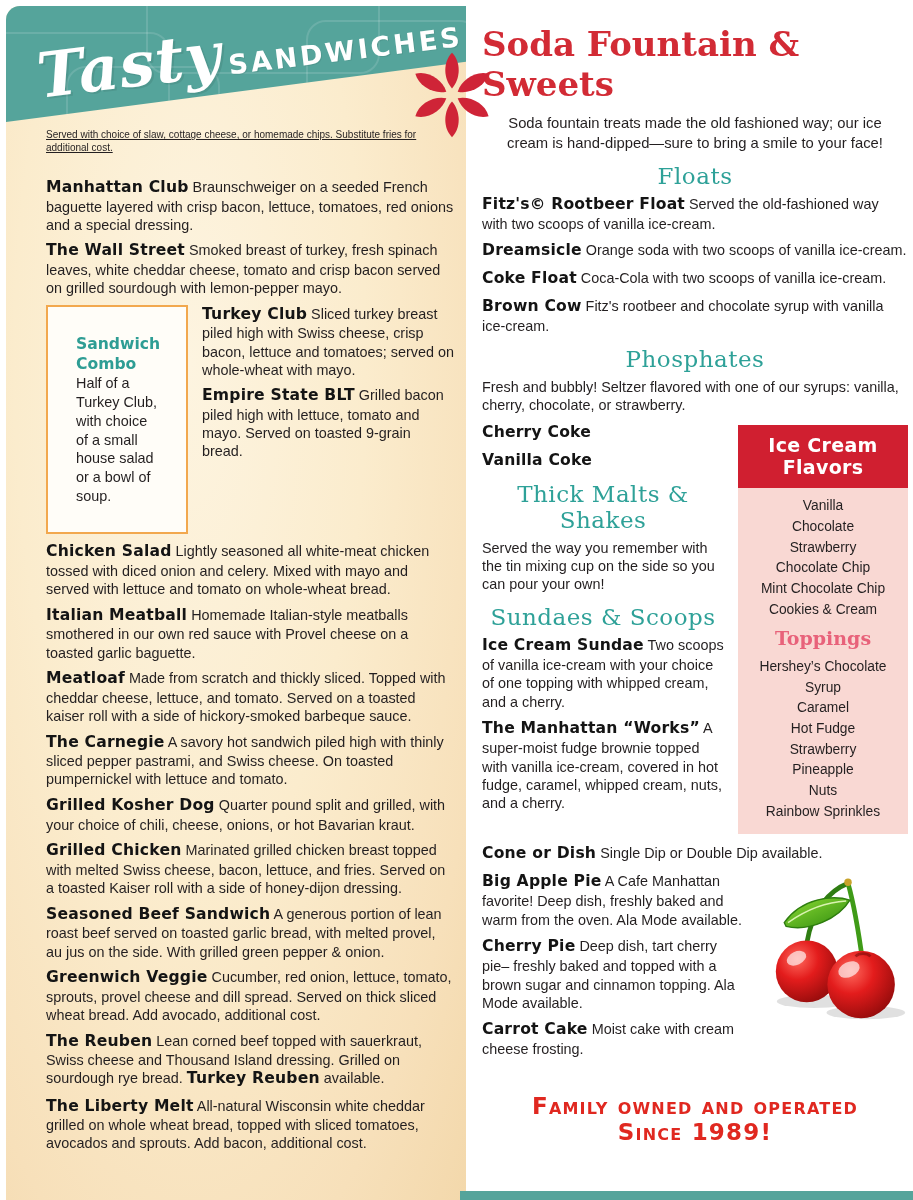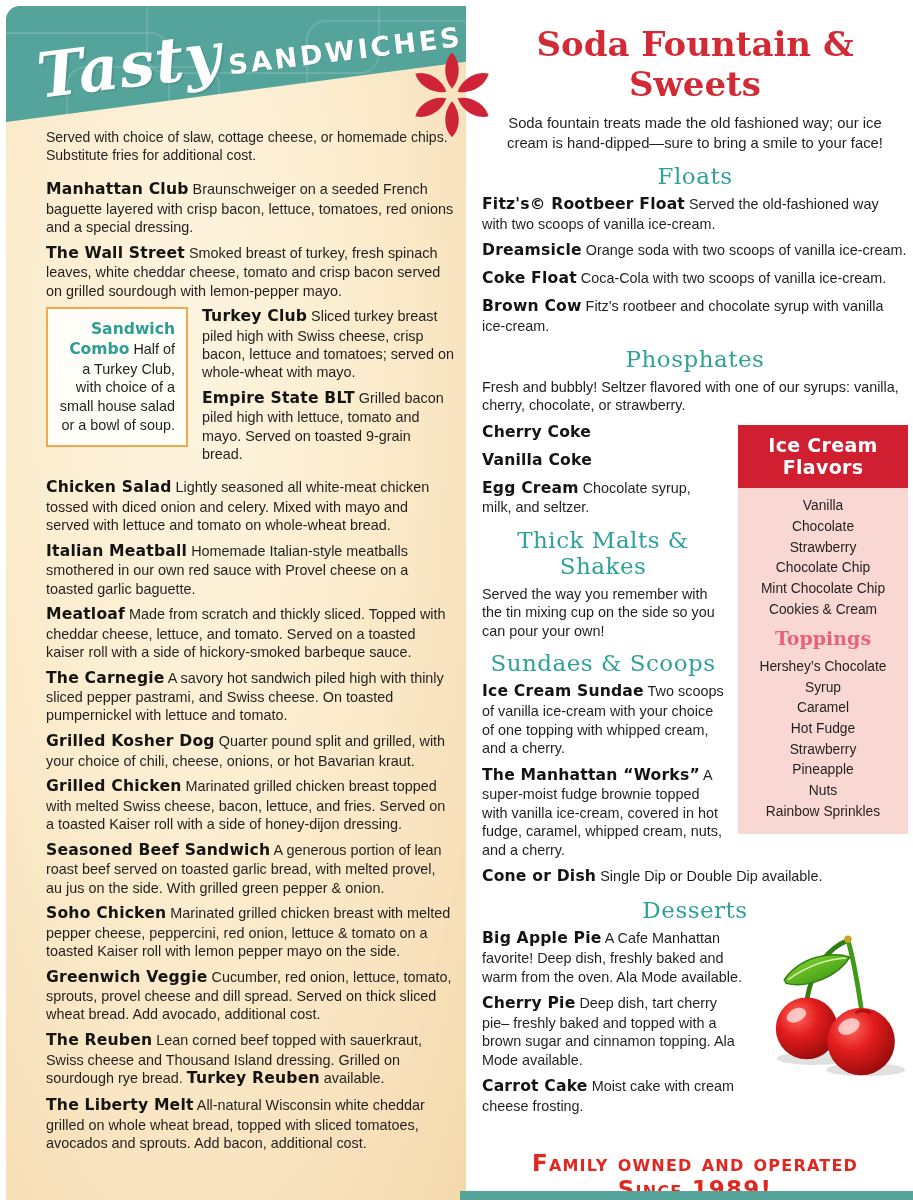--- a/index.html
+++ b/index.html
@@ -17,38 +17,38 @@
   .d2{left:140px;top:-46px;width:230px;height:110px;}
   .d3{left:300px;top:14px;width:170px;height:80px;}
   .d4{left:60px;top:60px;width:150px;height:70px;border-color:rgba(255,255,255,.08);}
   .banner-title{position:absolute;top:8px;left:30px;transform:rotate(-7deg);color:#fff;white-space:nowrap;}
   .tasty{font-family:"DejaVu Serif",serif;font-style:italic;font-weight:bold;font-size:62px;
          letter-spacing:1px;text-shadow:2px 2px 0 rgba(0,0,0,.08);}
   .caps{font-family:"DejaVu Sans",sans-serif;font-weight:bold;font-size:27px;letter-spacing:3px;
         margin-left:6px;text-shadow:1px 1px 0 rgba(0,0,0,.08);}
 
   .left-content{position:absolute;top:122px;left:40px;width:408px;}
-  .intro{font-size:14px;line-height:1.3;margin:0 0 16px;}
+  .intro{font-size:10px;line-height:1.3;margin:0 0 24px;text-decoration:underline;}
   .item{font-size:14.4px;line-height:1.26;margin:0 0 7.5px;}
   .iname{font-family:"DejaVu Sans",sans-serif;font-weight:bold;font-size:15.6px;letter-spacing:.2px;color:#141414;}
 
   .combo-row{display:flex;margin:2px 0 8px;}
   .combo-box{width:142px;flex:0 0 142px;background:#fffdf8;border:2px solid #f2a84e;
     padding:9px 10px;box-sizing:border-box;margin-right:14px;align-self:flex-start;}
-  .combo-box p{margin:1px;font-size:14.4px;line-height:1.3;text-align:right;}
+  .combo-box p{margin:18px;font-size:14.4px;line-height:1.3;}
   .combo-name{font-family:"DejaVu Sans",sans-serif;font-weight:bold;font-size:15.6px;color:#2e9d94;}
   .combo-side{flex:1;}
 
   
   .asterisk{position:absolute;left:405px;top:48px;width:94px;height:94px;z-index:5;}
 
   
   .right-panel{position:absolute;left:482px;top:24px;width:426px;}
   .r-title{font-family:"DejaVu Serif",serif;font-weight:bold;font-size:34px;color:#d22b35;
-    text-align:center;margin:0 0 10px;letter-spacing:0;}
+    margin:0 0 10px;letter-spacing:0;}
   .r-intro{font-size:14.8px;line-height:1.32;text-align:center;margin:0 14px 8px;}
   .sec{font-family:"DejaVu Serif",serif;font-weight:normal;font-size:23px;color:#2ea198;
     text-align:center;margin:10px 0 6px;letter-spacing:.5px;}
   .ritem{font-size:14.4px;line-height:1.28;margin:0 0 8px;}
   .ritem .iname{font-size:15.6px;}
   .clear{clear:both;}
 
   .flavors-box{float:right;width:170px;margin:2px 0 10px 14px;text-align:center;
     font-size:13.8px;line-height:1.5;background:#f9d8d3;}
   .flavors-head{background:#d01f30;color:#fff;font-family:"DejaVu Sans",sans-serif;font-weight:bold;
@@ -98,21 +98,20 @@
           </div>
       </div>
       <div>
           <p class="item"><span class="iname">Chicken Salad</span> <span class="idesc">Lightly seasoned all white-meat chicken tossed with diced onion and celery. Mixed with mayo and served with lettuce and tomato on whole-wheat bread.</span></p>
           <p class="item"><span class="iname">Italian Meatball</span> <span class="idesc">Homemade Italian-style meatballs smothered in our own red sauce with Provel cheese on a toasted garlic baguette.</span></p>
           <p class="item"><span class="iname">Meatloaf</span> <span class="idesc">Made from scratch and thickly sliced. Topped with cheddar cheese, lettuce, and tomato. Served on a toasted kaiser roll with a side of hickory-smoked barbeque sauce.</span></p>
           <p class="item"><span class="iname">The Carnegie</span> <span class="idesc">A savory hot sandwich piled high with thinly sliced pepper pastrami, and Swiss cheese. On toasted pumpernickel with lettuce and tomato.</span></p>
           <p class="item"><span class="iname">Grilled Kosher Dog</span> <span class="idesc">Quarter pound split and grilled, with your choice of chili, cheese, onions, or hot Bavarian kraut.</span></p>
           <p class="item"><span class="iname">Grilled Chicken</span> <span class="idesc">Marinated grilled chicken breast topped with melted Swiss cheese, bacon, lettuce, and fries. Served on a toasted Kaiser roll with a side of honey-dijon dressing.</span></p>
           <p class="item"><span class="iname">Seasoned Beef Sandwich</span> <span class="idesc">A generous portion of lean roast beef served on toasted garlic bread, with melted provel, au jus on the side. With grilled green pepper &amp; onion.</span></p>
-          <p class="item"><span class="iname">Soho Chicken</span> <span class="idesc">Marinated grilled chicken breast with melted pepper cheese, peppercini, red onion, lettuce &amp; tomato on a toasted Kaiser roll with lemon pepper mayo on the side.</span></p>
           <p class="item"><span class="iname">Greenwich Veggie</span> <span class="idesc">Cucumber, red onion, lettuce, tomato, sprouts, provel cheese and dill spread. Served on thick sliced wheat bread. Add avocado, additional cost.</span></p>
           <p class="item"><span class="iname">The Reuben</span> <span class="idesc">Lean corned beef topped with sauerkraut, Swiss cheese and Thousand Island dressing. Grilled on sourdough rye bread.</span> <span class="iname">Turkey Reuben</span> <span class="idesc">available.</span></p>
           <p class="item"><span class="iname">The Liberty Melt</span> <span class="idesc">All-natural Wisconsin white cheddar grilled on whole wheat bread, topped with sliced tomatoes, avocados and sprouts. Add bacon, additional cost.</span></p>
         </div>
     </div>
   </div>
 
   <svg class="asterisk" viewBox="-50 -50 100 100">
     <g fill="#cf2437">
       <path transform="rotate(0)" d="M0,-7 C-9,-17 -10,-35 0,-45 C10,-35 9,-17 0,-7 Z"></path>
@@ -157,36 +156,34 @@
           <div>Strawberry</div>
           <div>Pineapple</div>
           <div>Nuts</div>
           <div>Rainbow Sprinkles</div>
         </div>
     </div>
 
     <div>
         <p class="ritem"><span class="iname">Cherry Coke</span></p>
         <p class="ritem"><span class="iname">Vanilla Coke</span></p>
-        <p class="ritem"><span class="iname">Egg Cream</span> <span class="idesc">Chocolate syrup, milk, and seltzer.</span></p>
       </div>
 
     <h2 class="sec">Thick Malts &amp; Shakes</h2>
     <p class="ritem">Served the way you remember with the tin mixing cup on the side so you can pour your own!</p>
 
     <h2 class="sec">Sundaes &amp; Scoops</h2>
     <div>
         <p class="ritem"><span class="iname">Ice Cream Sundae</span> <span class="idesc">Two scoops of vanilla ice-cream with your choice of one topping with whipped cream, and a cherry.</span></p>
         <p class="ritem"><span class="iname">The Manhattan “Works”</span> <span class="idesc">A super-moist fudge brownie topped with vanilla ice-cream, covered in hot fudge, caramel, whipped cream, nuts, and a cherry.</span></p>
       </div>
 
     <div class="clear"></div>
     <p class="ritem"><span class="iname">Cone or Dish</span> <span>Single Dip or Double Dip available.</span></p>
 
-    <h2 class="sec">Desserts</h2>
 
     <svg class="cherries" viewBox="0 0 160 160">
       <defs>
         <radialGradient id="cg" cx="35%" cy="30%" r="75%">
           <stop offset="0%" stop-color="#ff6a5e"></stop>
           <stop offset="45%" stop-color="#e31c1c"></stop>
           <stop offset="100%" stop-color="#960c0c"></stop>
         </radialGradient>
         <linearGradient id="lg" x1="0" y1="0" x2="1" y2="1">
           <stop offset="0%" stop-color="#8fdd35"></stop>

